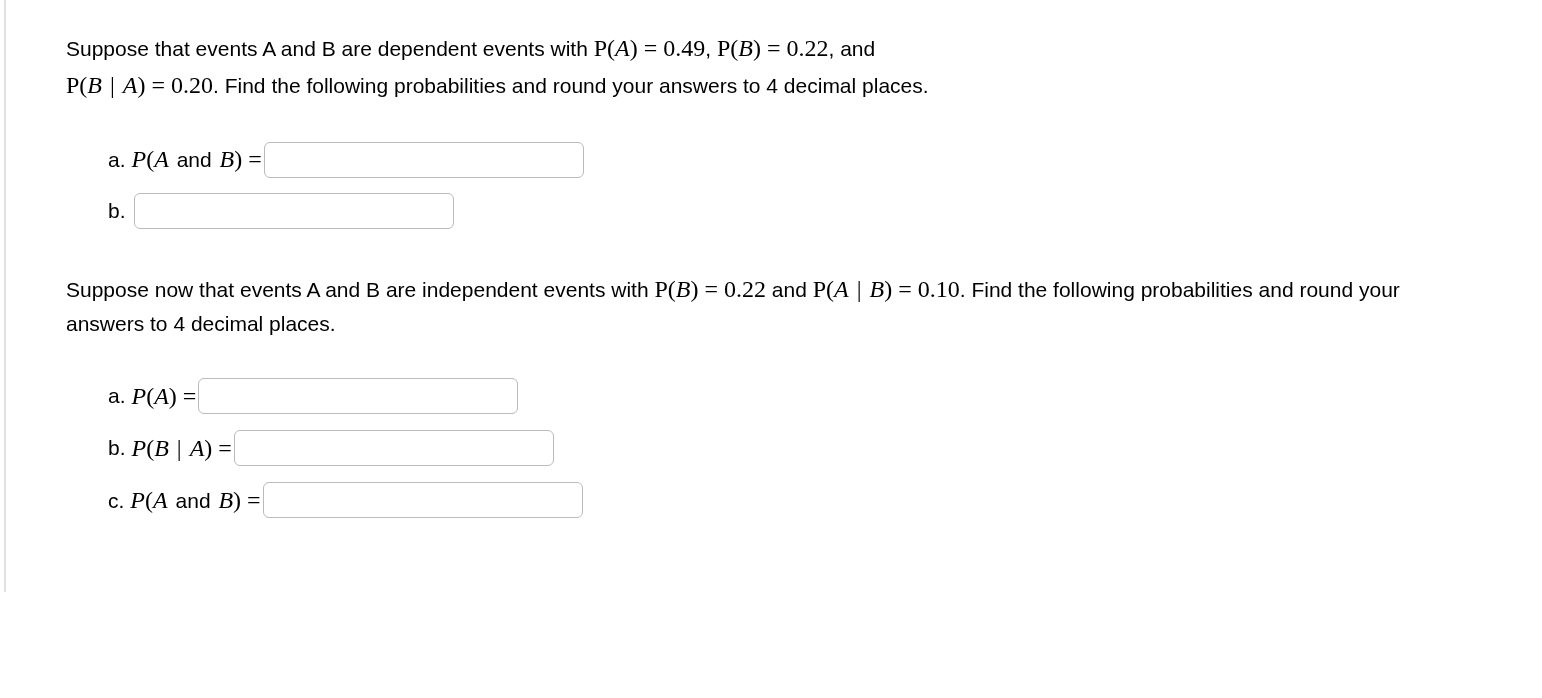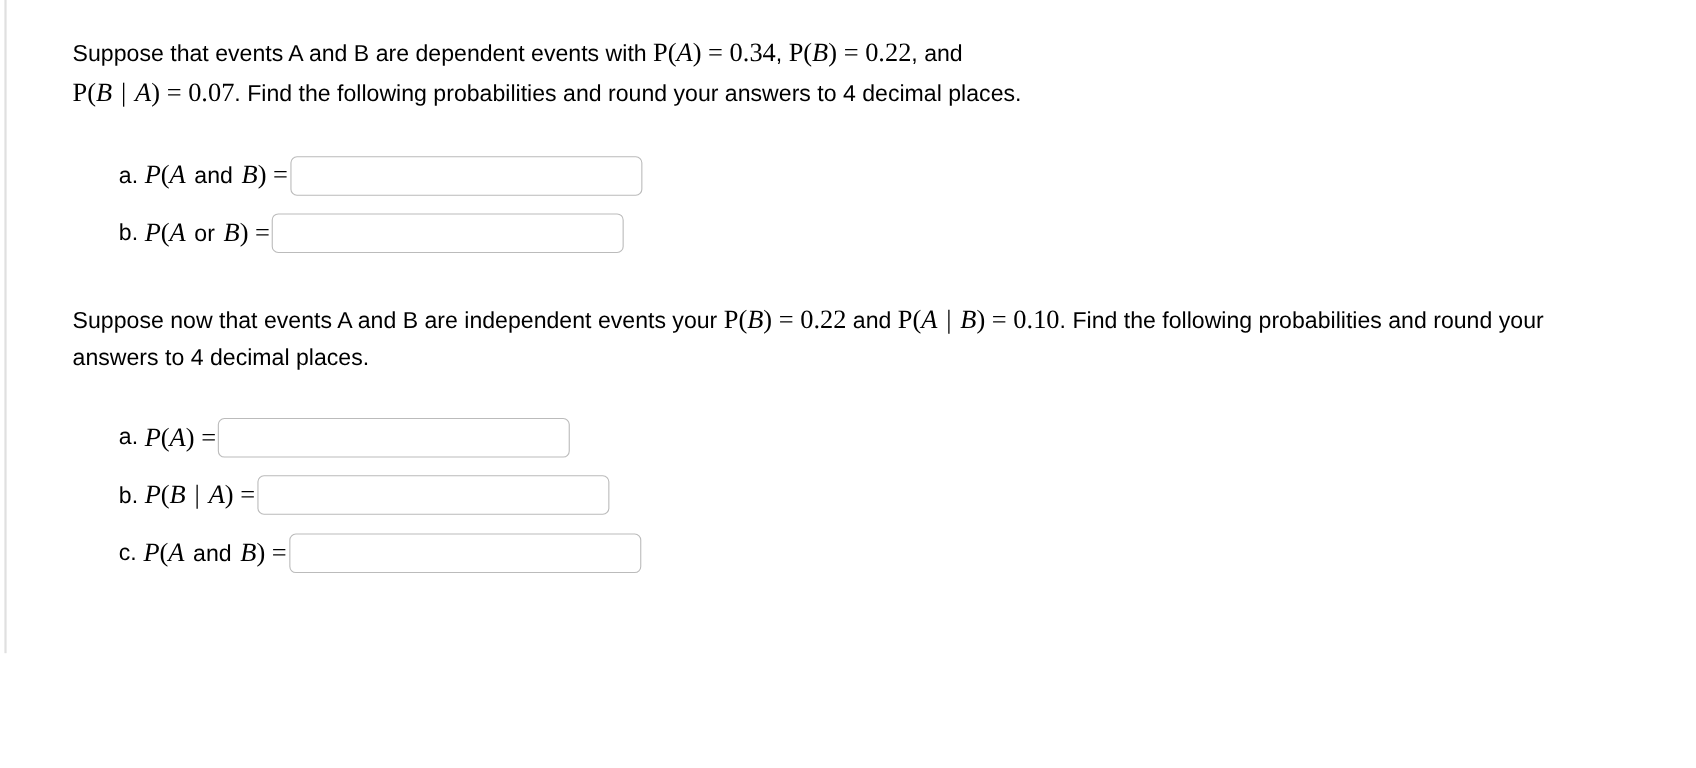--- a/index.html
+++ b/index.html
@@ -64,40 +64,39 @@
     margin: 0 2px;
   }
 </style>
 </head>
 <body>
 
 <div class="page">
 
   <div class="intro">
     <span>Suppose that events A and B are dependent events with </span>
-    <span class="math"><span class="mathup">P(</span>A<span class="mathup">) = 0.34</span></span><span>, </span>
+    <span class="math"><span class="mathup">P(</span>A<span class="mathup">) = 0.49</span></span><span>, </span>
     <span class="math"><span class="mathup">P(</span>B<span class="mathup">) = 0.22</span></span><span>, and </span><br>
-    <span class="math"><span class="mathup">P(</span>B<span class="mathup pipe"> | </span>A<span class="mathup">) = 0.07</span></span><span>. Find the following probabilities and round your answers to 4 decimal places.</span>
+    <span class="math"><span class="mathup">P(</span>B<span class="mathup pipe"> | </span>A<span class="mathup">) = 0.20</span></span><span>. Find the following probabilities and round your answers to 4 decimal places.</span>
   </div>
 
   <div class="sub-block">
     <div class="row">
       <span class="label">a.</span>
       <span class="math">P<span class="mathup">(</span>A<span class="word"> and </span>B<span class="mathup">) =</span></span>
       <input class="ans" type="text" style="">
     </div>
     <div class="row">
       <span class="label">b.</span>
-      <span class="math">P<span class="mathup">(</span>A<span class="word"> or </span>B<span class="mathup">) =</span></span>
       <input class="ans" type="text" style="">
     </div>
   </div>
 
   <div class="intro">
-    <span>Suppose now that events A and B are independent events your </span>
+    <span>Suppose now that events A and B are independent events with </span>
     <span class="math"><span class="mathup">P(</span>B<span class="mathup">) = 0.22</span></span><span> and </span>
     <span class="math"><span class="mathup">P(</span>A<span class="mathup pipe"> | </span>B<span class="mathup">) = 0.10</span></span><span>. Find the following probabilities and round your answers to 4 decimal places.</span>
   </div>
 
   <div class="sub-block">
     <div class="row">
       <span class="label">a.</span>
       <span class="math">P<span class="mathup">(</span>A<span class="mathup">) =</span></span>
       <input class="ans" type="text" style="">
     </div>

